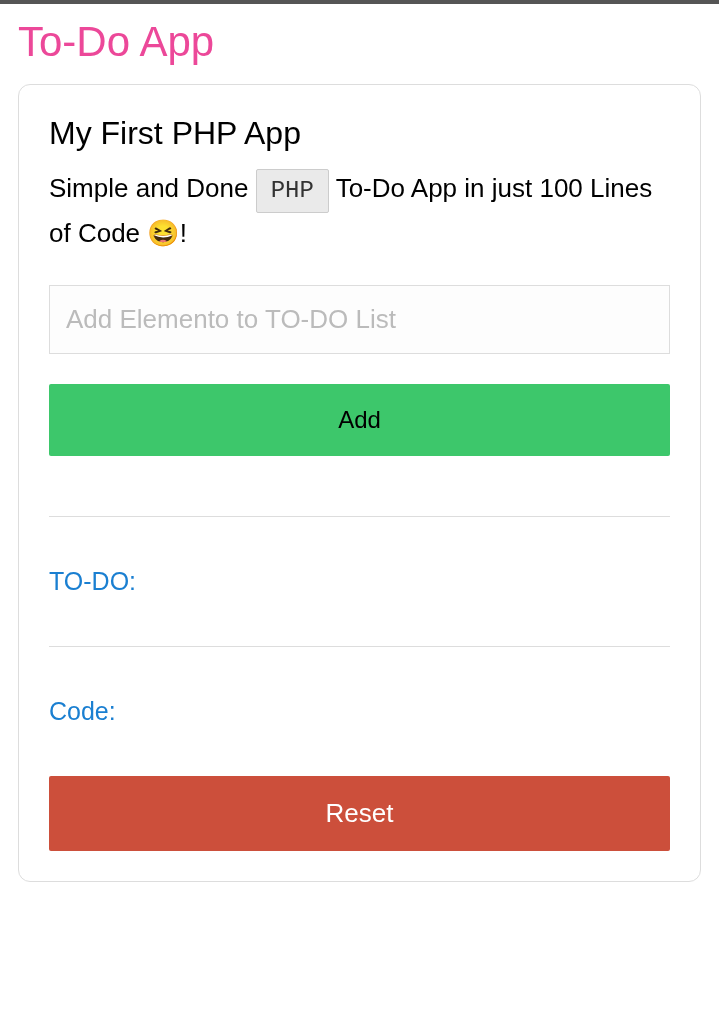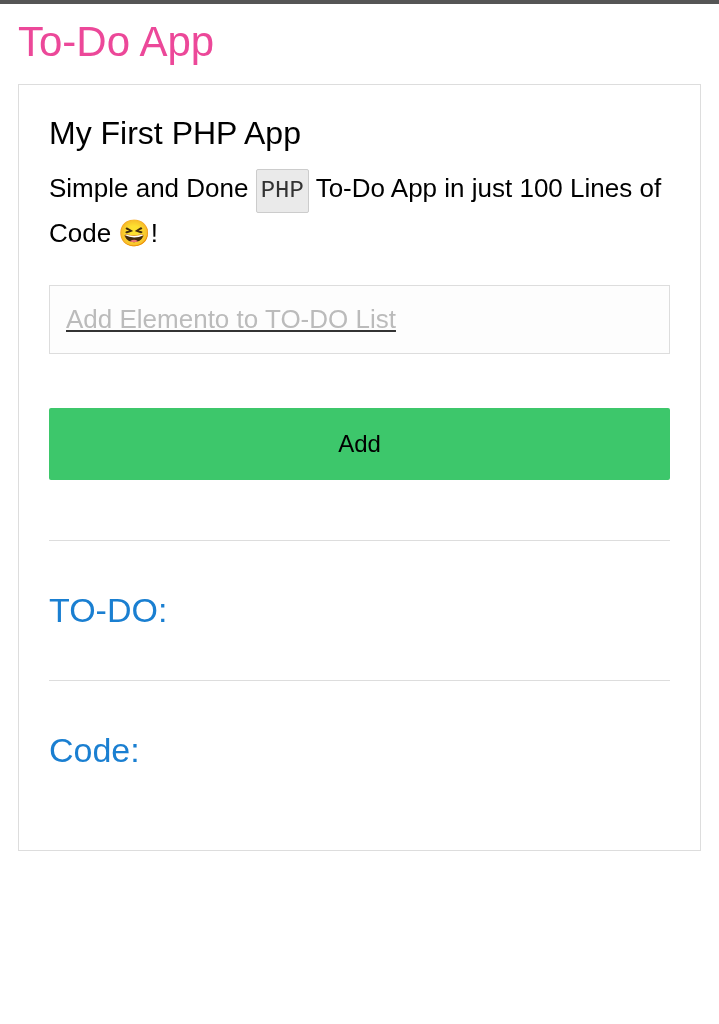--- a/index.html
+++ b/index.html
@@ -16,88 +16,86 @@
     }
     .page-title {
       font-size: 42px;
       font-weight: 500;
       padding: 14px 18px 18px 18px;
       color: #ec4899;
     }
     .panel {
       margin: 0 18px 20px 18px;
       border: 1px solid #ddd;
-      border-radius: 0;
+      border-radius: 12px;
       background: #fff;
       padding: 30px 30px 30px 30px;
     }
     .panel-subtitle {
       font-size: 32px;
       font-weight: 500;
       color: #000;
       margin-bottom: 16px;
     }
     .panel-description {
       font-size: 26px;
       color: #000;
       line-height: 1.6;
       margin-bottom: 30px;
     }
     .code-badge {
       display: inline-block;
       background: #eaeaea;
       border: 1px solid #ccc;
-      padding: 2px 4px;
+      padding: 2px 14px;
       font-family: Menlo, Monaco, Consolas, "Courier New", monospace;
       font-size: 24px;
       color: #333;
       border-radius: 2px;
       vertical-align: baseline;
     }
     .input-text {
       width: 100%;
       padding: 18px 16px;
       font-size: 26px;
       border: 1px solid #ddd;
       background: #fdfdfd;
       color: #333;
       margin-bottom: 30px;
-      text-decoration: underline;
     }
     .input-text::placeholder {
       color: #bbb;
     }
     .btn {
       display: block;
       width: 100%;
       border: none;
       padding: 22px 13px;
       font-size: 24px;
       text-align: center;
       cursor: pointer;
       border-radius: 2px;
-      margin-top: 24px;
     }
     .btn-add {
       background: #3dc76b;
       color: #000;
       margin-bottom: 60px;
     }
     .btn-reset {
       background: #cc4f3b;
       color: #fff;
       font-size: 26px;
     }
     hr {
       border: none;
       border-top: 1px solid #ddd;
       margin: 0;
     }
     .section-label {
-      font-size: 34px;
+      font-size: 25px;
       color: #1a7fd1;
       font-weight: 400;
       margin: 50px 0 50px 0;
     }
     .reset-wrapper {
       margin-top: 50px;
     }
   </style>
 </head>
 <body>
@@ -117,14 +115,17 @@
   <button class="btn btn-add">Add</button>
 
   <hr>
 
   <div class="section-label">TO-DO:</div>
 
   <hr>
 
   <div class="section-label">Code:</div>
 
+  <div class="reset-wrapper">
+    <button class="btn btn-reset">Reset</button>
+  </div>
 
 </div>
 
 </body></html>

